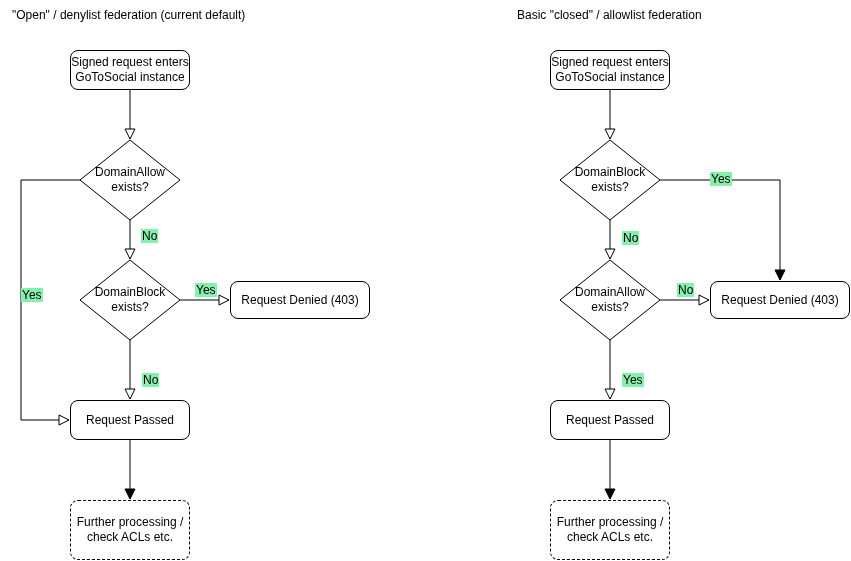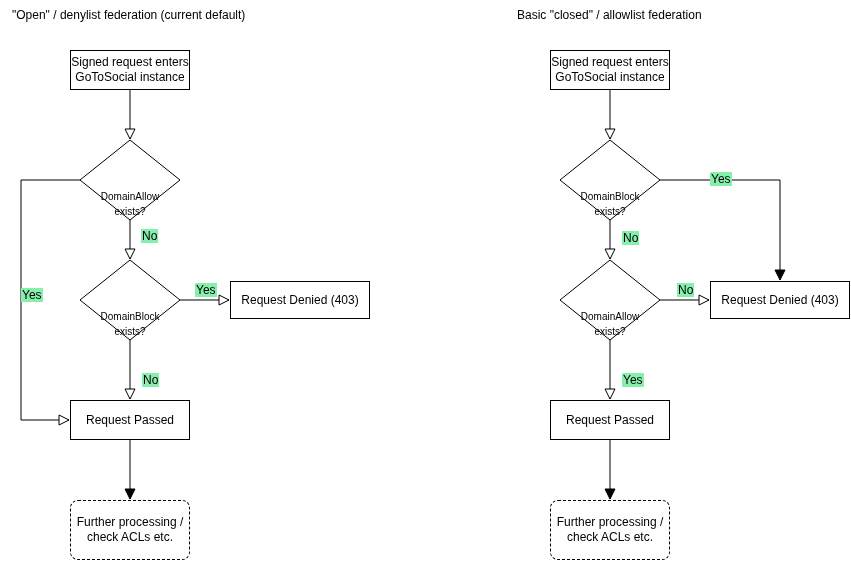--- a/index.html
+++ b/index.html
@@ -29,44 +29,43 @@
     line-height: 14px;
     white-space: nowrap;
   }
   #title-left  { left: 12px;  top: 8px; }
   #title-right { left: 517px; top: 8px; }
   .node {
     position: absolute;
     box-sizing: border-box;
     border: 1px solid #000000;
     background: #ffffff;
-    border-radius: 0;
+    border-radius: 8px;
     display: flex;
     flex-direction: column;
     align-items: center;
     justify-content: center;
     text-align: center;
     font-size: 12px;
     line-height: 15px;
   }
   .node.dashed {
     border-style: dashed;
     border-radius: 8px;
   }
   .diamond-label {
     position: absolute;
     display: flex;
     flex-direction: column;
     align-items: center;
     justify-content: center;
     text-align: left;
-    font-size: 10px;
+    font-size: 12px;
     line-height: 15px;
     pointer-events: none;
-    margin-top: 24px;
   }
   .edge-label {
     position: absolute;
     font-size: 12px;
     line-height: 14px;
     background: #86efac;
     padding: 0 1px;
     white-space: nowrap;
   }
   

